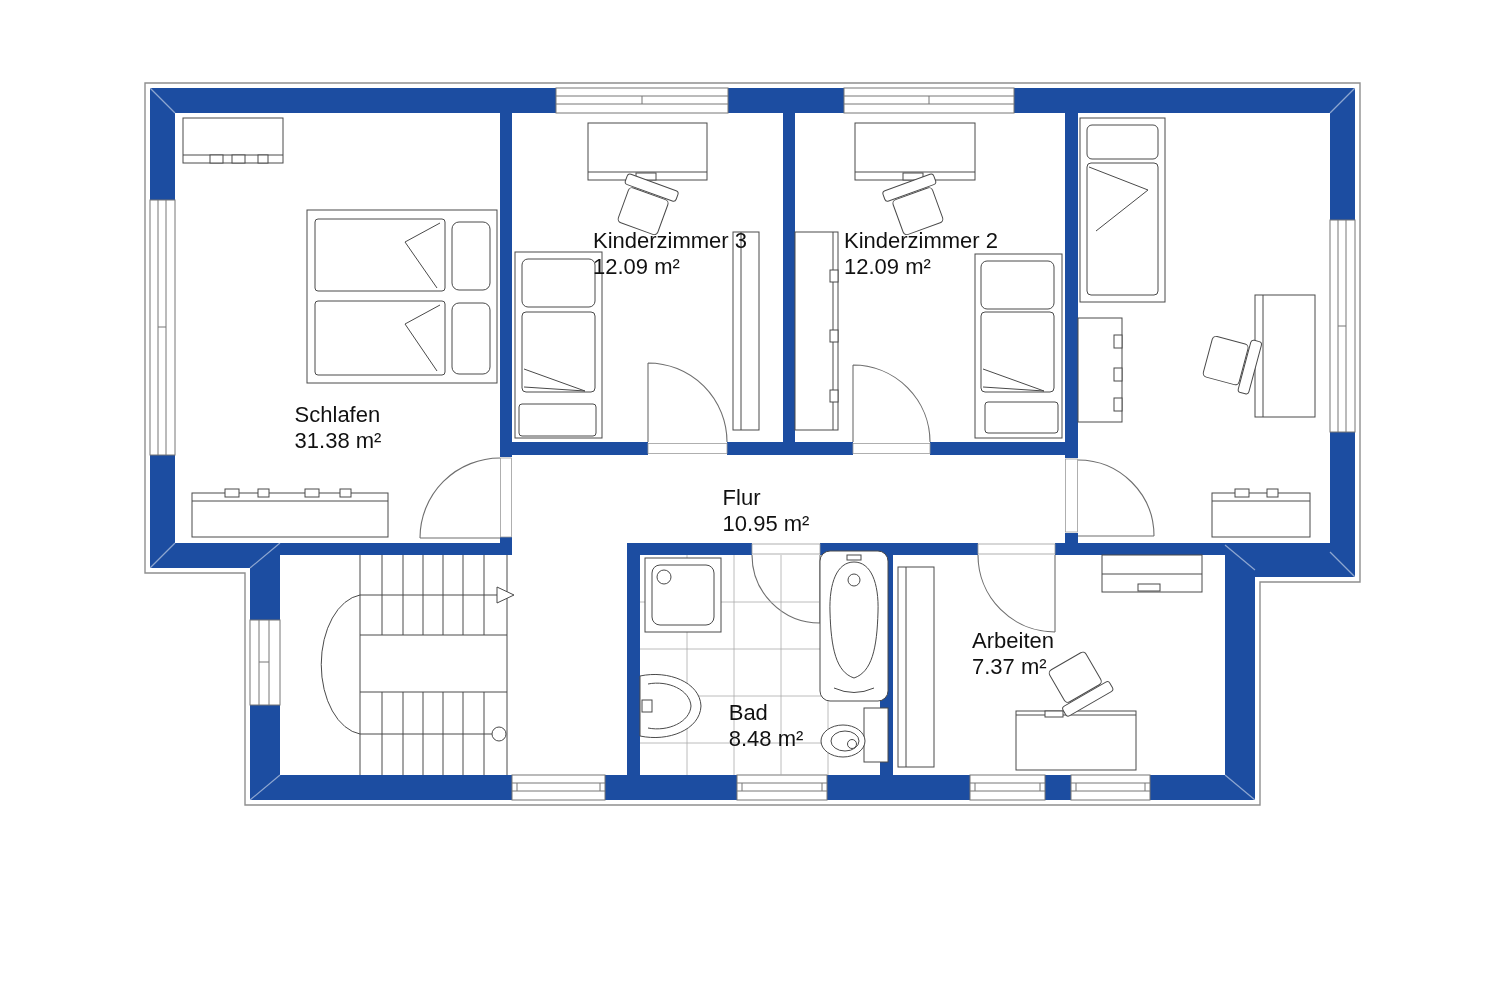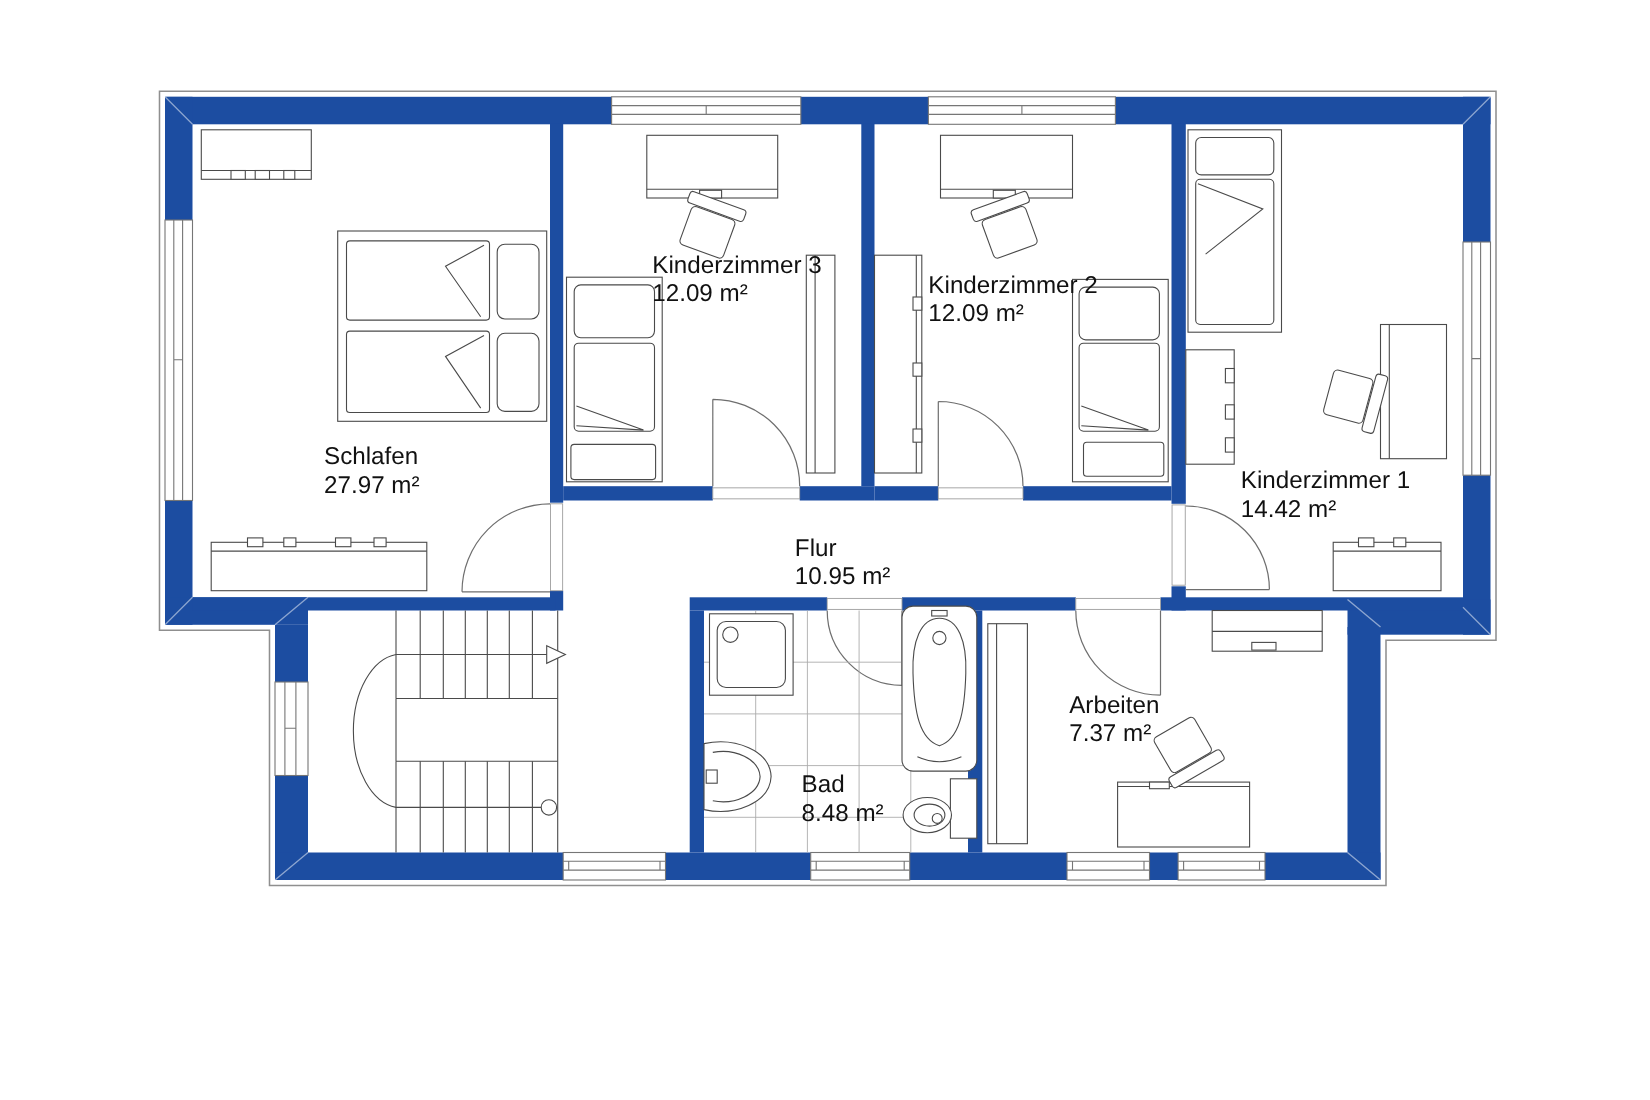--- a/index.html
+++ b/index.html
@@ -276,33 +276,29 @@
     <path class="ln" d="M1016,715 H1136"></path>
     <rect class="fw" x="1045" y="711" width="18" height="6"></rect>
     <g class="fw" transform="translate(1078,682) rotate(150)">
           <use href="#chair"></use>
         </g>
   </g>
 </svg>
 
   <div class="room-label" style="left:338px;top:402px">
     <div>Schlafen</div>
-    <div>27.97 m²</div>
+    <div>31.38 m²</div>
   </div>
   <div class="room-label" style="left:670px;top:228px">
     <div>Kinderzimmer 3</div>
     <div>12.09 m²</div>
   </div>
-  <div class="room-label" style="left:921px;top:246px">
+  <div class="room-label" style="left:921px;top:228px">
     <div>Kinderzimmer 2</div>
     <div>12.09 m²</div>
-  </div>
-  <div class="room-label" style="left:1205px;top:424px">
-    <div>Kinderzimmer 1</div>
-    <div>14.42 m²</div>
   </div>
   <div class="room-label" style="left:766px;top:485px">
     <div>Flur</div>
     <div>10.95 m²</div>
   </div>
   <div class="room-label" style="left:766px;top:700px">
     <div>Bad</div>
     <div>8.48 m²</div>
   </div>
   <div class="room-label" style="left:1013px;top:628px">

